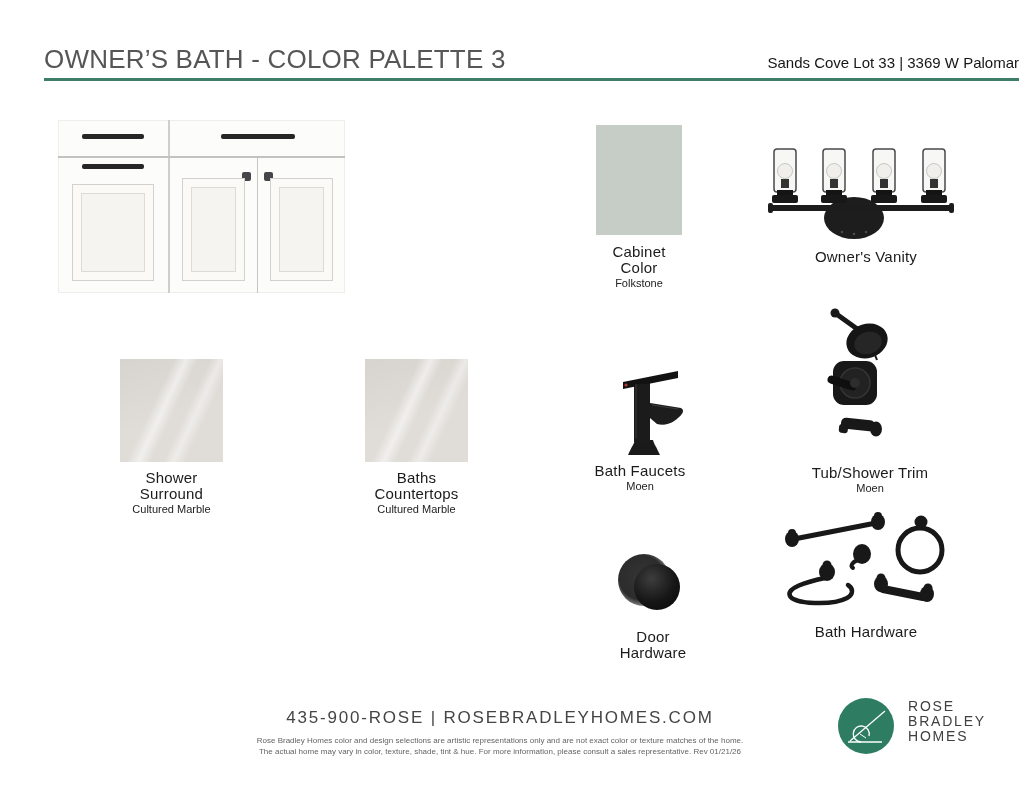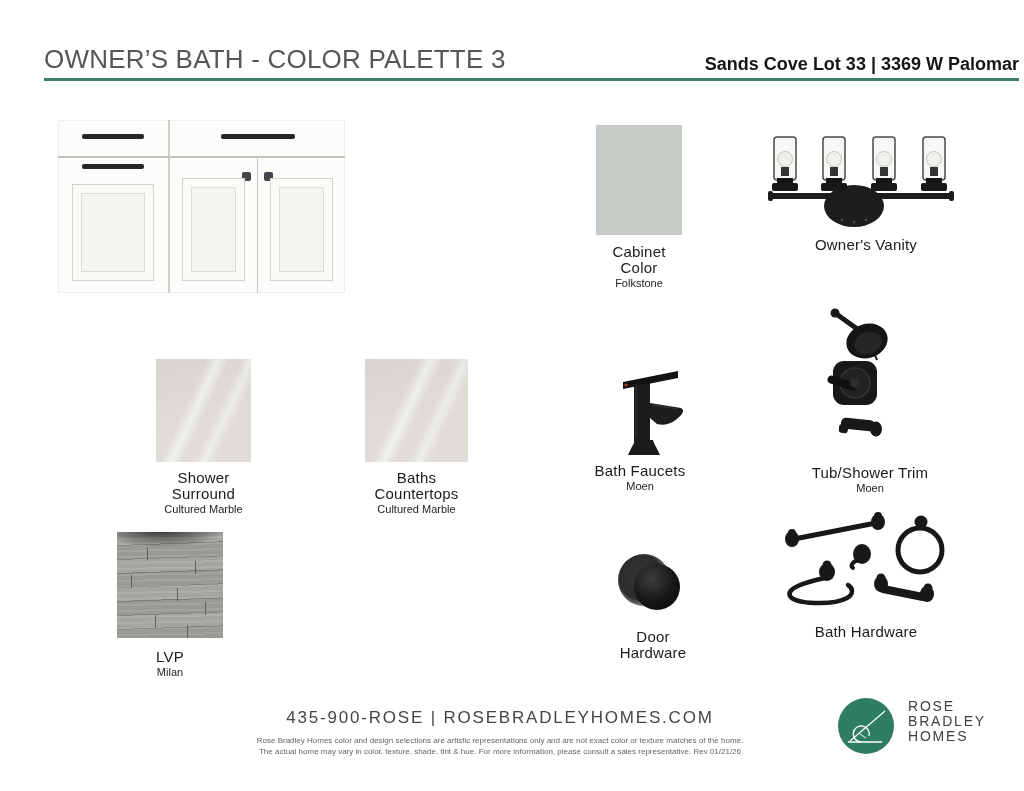--- a/index.html
+++ b/index.html
@@ -2,22 +2,22 @@
 <html><head>
 <meta charset="utf-8">
 <style>
   html,body { margin:0; padding:0; background:#ffffff; }
   body { font-family:"Liberation Sans", sans-serif; color:#1b1b1b; }
   .board { position:relative; width:1024px; height:791px; background:#ffffff; overflow:hidden;padding-left:37px; }
 
   
   .header-title { position:absolute; left:44px; top:44px; font-size:26px; color:#565656;
                   letter-spacing:0.2px; white-space:nowrap; }
-  .header-sub   { position:absolute; right:42px; top:54px; font-size:18px; color:#161616;
-                  white-space:nowrap;font-weight:bold; }
+  .header-sub   { position:absolute; right:42px; top:54px; font-size:15px; color:#161616;
+                  white-space:nowrap; }
   .divider      { position:absolute; left:44px; right:42px; top:78px; height:3px; }
 
   
   .item { position:absolute; text-align:center; }
   .item .label    { font-size:15px; color:#1b1b1b; line-height:16px; letter-spacing:0.2px; }
   .item .sublabel { font-size:11px; color:#222222; line-height:13px; margin-top:1px; }
 
   
   #item-cabinetry { left:58px; top:120px; width:287px; }
   #item-cabinetry .label { margin-top:11px; }
@@ -53,29 +53,29 @@
   #item-cabinet-color .label { margin-top:9px; }
   #item-wall-trim-color { left:357px; top:532px; width:102px; }
   #item-wall-trim-color .swatch { height:103px; }
   #item-wall-trim-color .label { margin-top:10px; }
 
   
   .marble { background-image:
       linear-gradient(115deg, rgba(255,255,255,0) 36%, rgba(255,255,255,0.55) 44%, rgba(255,255,255,0) 52%),
       linear-gradient(115deg, rgba(255,255,255,0) 60%, rgba(255,255,255,0.45) 67%, rgba(255,255,255,0) 75%),
       linear-gradient(160deg, rgba(150,146,140,0.12), rgba(0,0,0,0) 55%); }
-  #item-shower-surround { left:120px; top:359px; width:95px;margin-left:36px; }
+  #item-shower-surround { left:120px; top:359px; width:103px; }
   #item-shower-surround .swatch { height:103px; }
   #item-shower-surround .label { margin-top:8px; }
   #item-baths-countertops { left:365px; top:359px; width:103px; }
   #item-baths-countertops .swatch { height:103px; }
   #item-baths-countertops .label { margin-top:8px; }
 
   
-  #item-owners-vanity { left:768px; top:132px; width:196px; }
+  #item-owners-vanity { left:768px; top:144px; width:196px; }
   #item-owners-vanity .art { height:100px; }
   #item-owners-vanity .label { margin-top:5px; }
 
   
   #item-bath-faucets { left:590px; top:358px; width:100px; }
   #item-bath-faucets .art { height:100px; }
   #item-bath-faucets .label { margin-top:5px; }
 
   
   #item-tub-shower-trim { left:805px; top:303px; width:130px; }
@@ -253,33 +253,20 @@
           <rect x="36" y="116" width="34" height="11" rx="5" fill="#181818" transform="rotate(6 53 121)"></rect>
           <ellipse cx="71" cy="126" rx="6" ry="7.5" fill="#181818"></ellipse>
           <rect x="34" y="121" width="9" height="9" rx="3" fill="#181818" transform="rotate(6 38 125)"></rect>
         </g>
       </svg>
     </div>
     <div class="label">Tub/Shower Trim</div>
     <div class="sublabel">Moen</div>
   </div>
 
-  <div class="item" id="item-lvp">
-    <div class="lvp-photo">
-      <span class="lvp-seam" style="left:30px; top:15px;"></span>
-      <span class="lvp-seam" style="left:78px; top:29px;"></span>
-      <span class="lvp-seam" style="left:14px; top:43px;"></span>
-      <span class="lvp-seam" style="left:60px; top:56px;"></span>
-      <span class="lvp-seam" style="left:88px; top:70px;"></span>
-      <span class="lvp-seam" style="left:38px; top:83px;"></span>
-      <span class="lvp-seam" style="left:70px; top:93px;"></span>
-    </div>
-    <div class="label">LVP</div>
-    <div class="sublabel">Milan</div>
-  </div>
 
 
   <div class="item" id="item-door-hardware">
     <div class="art">
       <div class="rosette"></div>
       <div class="knob-ball"></div>
     </div>
     <div class="label">Door Hardware</div>
   </div>
 

